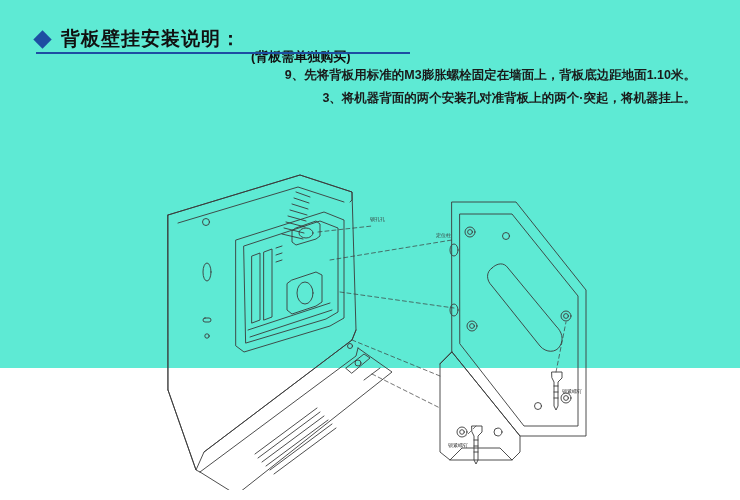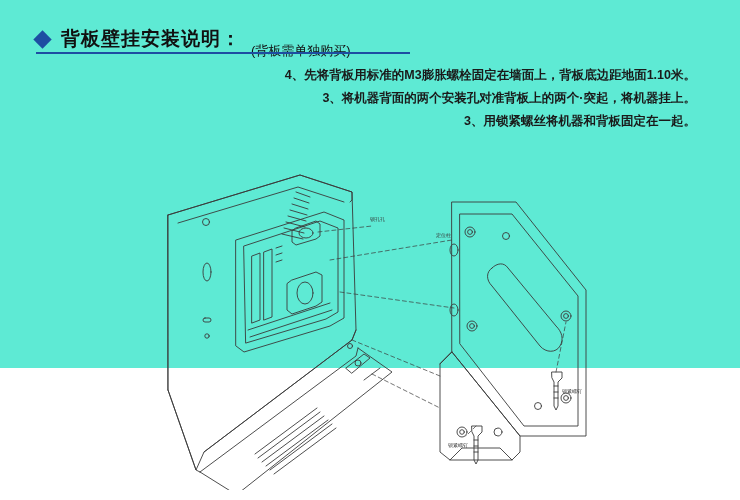--- a/index.html
+++ b/index.html
@@ -42,25 +42,25 @@
   }
   .title-main {
     font-size: 19px;
     font-weight: bold;
     letter-spacing: 1px;
     color: #111111;
     white-space: nowrap;
   }
   .title-sub {
     font-size: 13px;
-    font-weight: normal;
+    font-weight: bold;
     color: #111111;
     white-space: nowrap;
     position: relative;
-    top: 12px;
+    top: 18px;
   }
   .title-underline {
     position: absolute;
     left: 36px;
     top: 52px;
     width: 374px;
     height: 2px;
     background: #1d4ea2;
   }
 
@@ -101,23 +101,22 @@
 <div class="page">
 
   <div class="header">
     <span class="diamond"></span>
     <span class="title-main">背板壁挂安装说明：</span>
     <span class="title-sub">(背板需单独购买)</span>
   </div>
   <div class="title-underline"></div>
 
   <div class="steps">
-    <div class="step">4、先将背板用标准的M3膨胀螺栓固定在墙面上，背板底边距地面1.10米。</div>
+    <div class="step">9、先将背板用标准的M3膨胀螺栓固定在墙面上，背板底边距地面1.10米。</div>
     <div class="step">3、将机器背面的两个安装孔对准背板上的两个·突起，将机器挂上。</div>
-    <div class="step">3、用锁紧螺丝将机器和背板固定在一起。</div>
   </div>
 
   <div class="illus">
     <svg width="740" height="350" viewBox="0 0 740 350" xmlns="http://www.w3.org/2000/svg">
       <g fill="none" stroke="#3a3a3a" stroke-width="0.9" stroke-linejoin="round" stroke-linecap="round">
 
         <g>
 
           <path d="M168 75 L300 35 L352 52 L352 60 L350 62"></path>
           <path d="M168 75 L168 250"></path>

